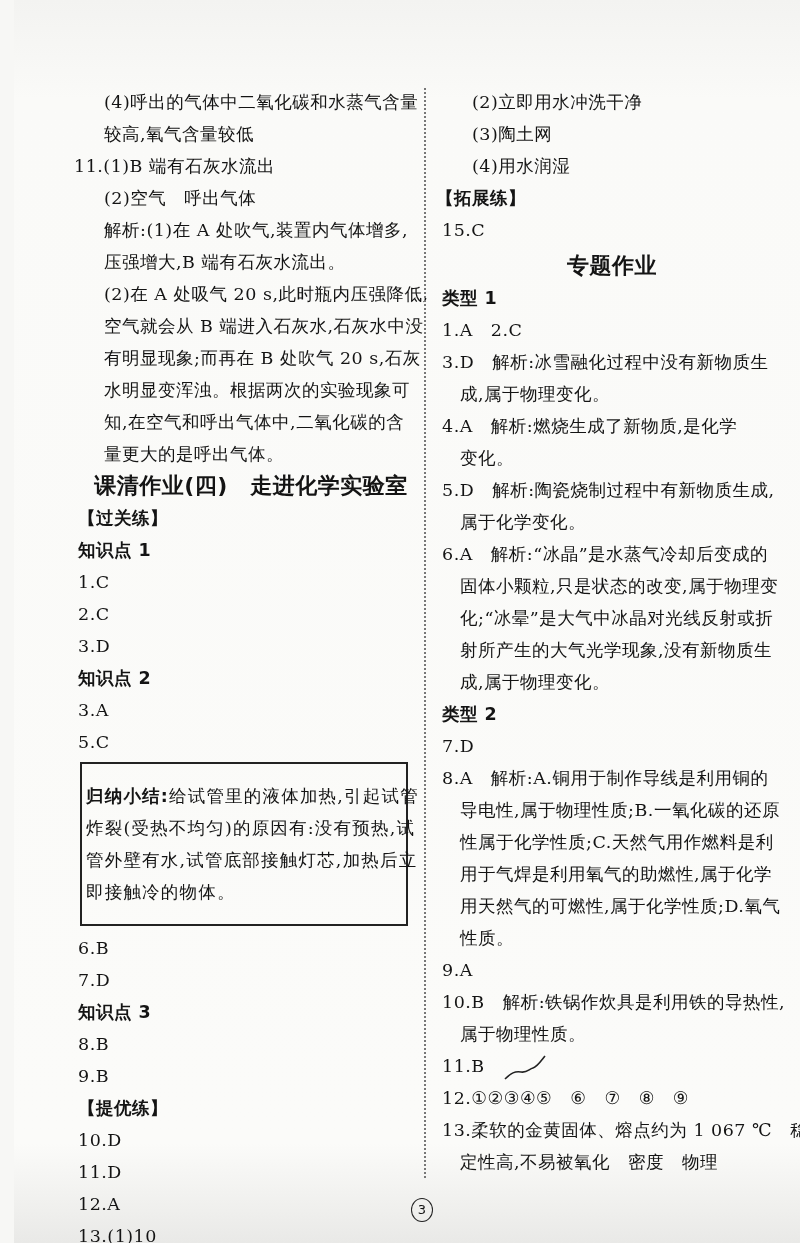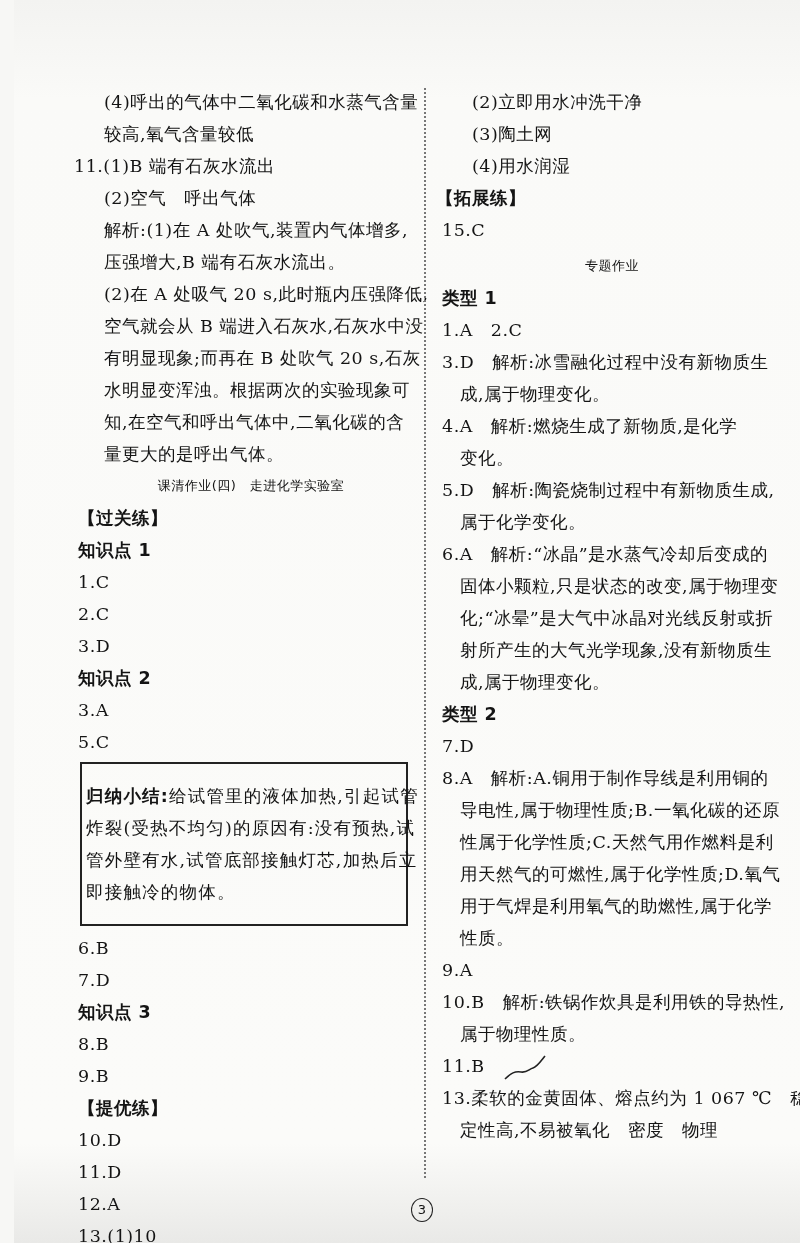--- a/index.html
+++ b/index.html
@@ -12,21 +12,21 @@
     background: linear-gradient(180deg,#f3f3f1 0%, #fafaf8 8%, #fbfbf9 92%, #e9e9e7 100%); }
   .col { position: absolute; top: 86px; }
   .col-left { left: 72px; width: 330px; }
   .col-right { left: 428px; width: 340px; }
   .divider { position: absolute; left: 410px; top: 88px; height: 1090px;
     border-left: 2px dotted #777; }
   .line { font-size: 17.5px; line-height: 32px; height: 32px; white-space: nowrap; letter-spacing: 0.5px; }
   .ind1 { padding-left: 18px; }
   .ind2 { padding-left: 30px; }
   .bold { font-weight: bold; font-family: "DejaVu Sans", "Liberation Sans", sans-serif; }
-  .center-title { text-align: center; font-weight: normal; font-family: "DejaVu Sans", "Liberation Sans", sans-serif; font-size: 13px; }
+  .center-title { text-align: center; font-weight: bold; font-family: "DejaVu Sans", "Liberation Sans", sans-serif; font-size: 22px; }
   .summary-box { border: 2px solid #222; margin: 4px 0 6px 0; padding: 16px 4px; width: 328px; box-sizing: border-box; margin-left: -6px; }
   .summary-box .line { letter-spacing: 1.2px; }
   .summary-head { font-weight: bold; font-family: "DejaVu Sans", "Liberation Sans", sans-serif; }
   .page-num { position: absolute; left: 397px; top: 1198px; width: 20px; height: 22px;
     border: 1.5px solid #222; border-radius: 50%; font-size: 13px; text-align: center; line-height: 22px;
     font-family: "DejaVu Sans", "Liberation Sans", sans-serif; }
   .scribble { display: inline-block; vertical-align: middle; margin-left: 12px; }
   .gap-sm { height: 4px; }
 </style>
 </head>
@@ -97,30 +97,31 @@
     <div class="line">6.A　解析:“冰晶”是水蒸气冷却后变成的</div>
     <div class="line ind1">固体小颗粒,只是状态的改变,属于物理变</div>
     <div class="line ind1">化;“冰晕”是大气中冰晶对光线反射或折</div>
     <div class="line ind1">射所产生的大气光学现象,没有新物质生</div>
     <div class="line ind1">成,属于物理变化。</div>
     <div class="line bold">类型 2</div>
     <div class="line">7.D</div>
     <div class="line">8.A　解析:A.铜用于制作导线是利用铜的</div>
     <div class="line ind1">导电性,属于物理性质;B.一氧化碳的还原</div>
     <div class="line ind1">性属于化学性质;C.天然气用作燃料是利</div>
+    <div class="line ind1">用于气焊是利用氧气的助燃性,属于化学</div>
     <div class="line ind1">用天然气的可燃性,属于化学性质;D.氧气</div>
-    <div class="line ind1">用于气焊是利用氧气的助燃性,属于化学</div>
     <div class="line ind1">性质。</div>
     <div class="line">9.A</div>
     <div class="line">10.B　解析:铁锅作炊具是利用铁的导热性,</div>
     <div class="line ind1">属于物理性质。</div>
     <div class="line">
       <span>11.B</span>
       <svg class="scribble" width="44" height="26" viewBox="0 0 44 26">
         <path d="M2 24 C8 18, 12 16, 18 17 C24 18, 26 14, 30 13 C34 12, 38 6, 42 1" stroke="#222" stroke-width="1.6" fill="none"></path>
       </svg>
     </div>
+    <div class="line">12.①②③④⑤　⑥　⑦　⑧　⑨</div>
     <div class="line">13.柔软的金黄固体、熔点约为 1 067 ℃　稳</div>
     <div class="line ind1">定性高,不易被氧化　密度　物理</div>
   </div>
 
   <div class="page-num">3</div>
 </div>
 
 </body></html>

